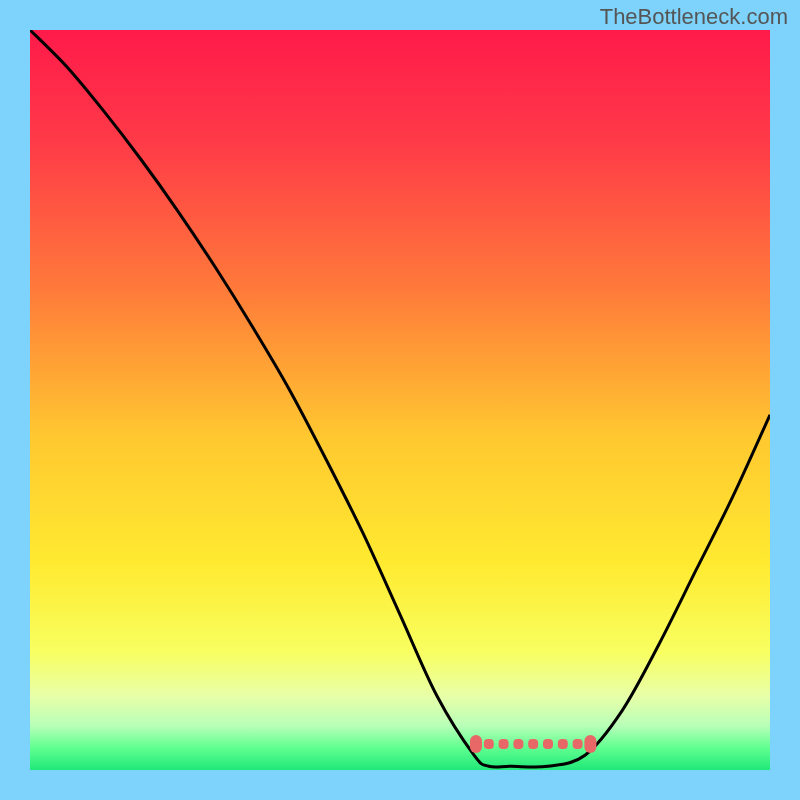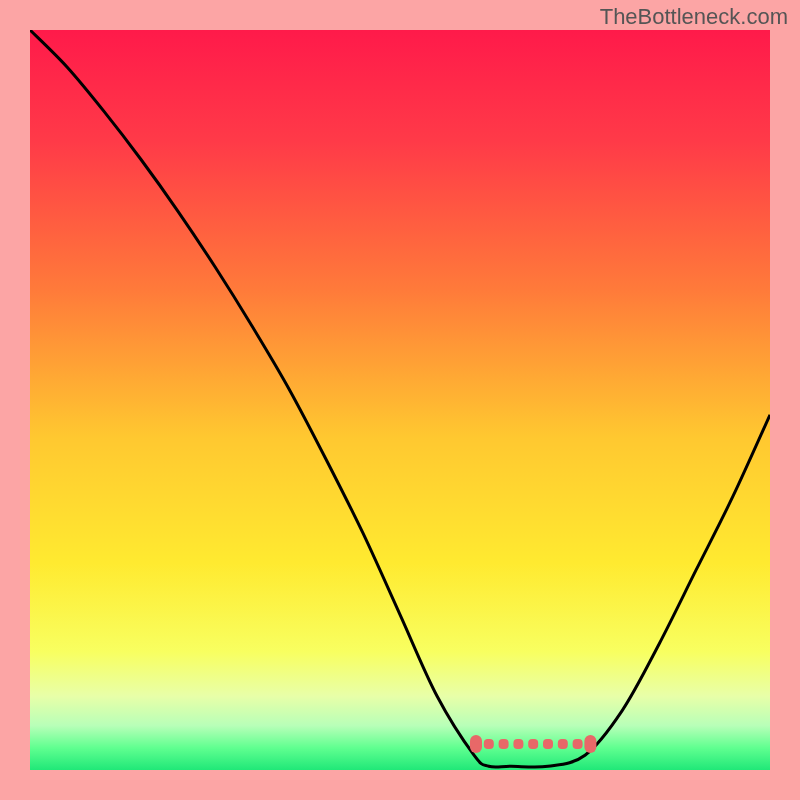--- a/index.html
+++ b/index.html
@@ -8,21 +8,21 @@
     background: #000;
     width: 800px;
     height: 800px;
     overflow: hidden;
     font-family: Arial, sans-serif;
   }
   .container {
     position: relative;
     width: 800px;
     height: 800px;
-    background: #fca5a5;
+    background: #7dd3fc;
   }
   .watermark {
     position: absolute;
     top: 4px;
     right: 12px;
     color: #555;
     font-size: 22px;
     font-weight: 500;
     z-index: 10;
   }

